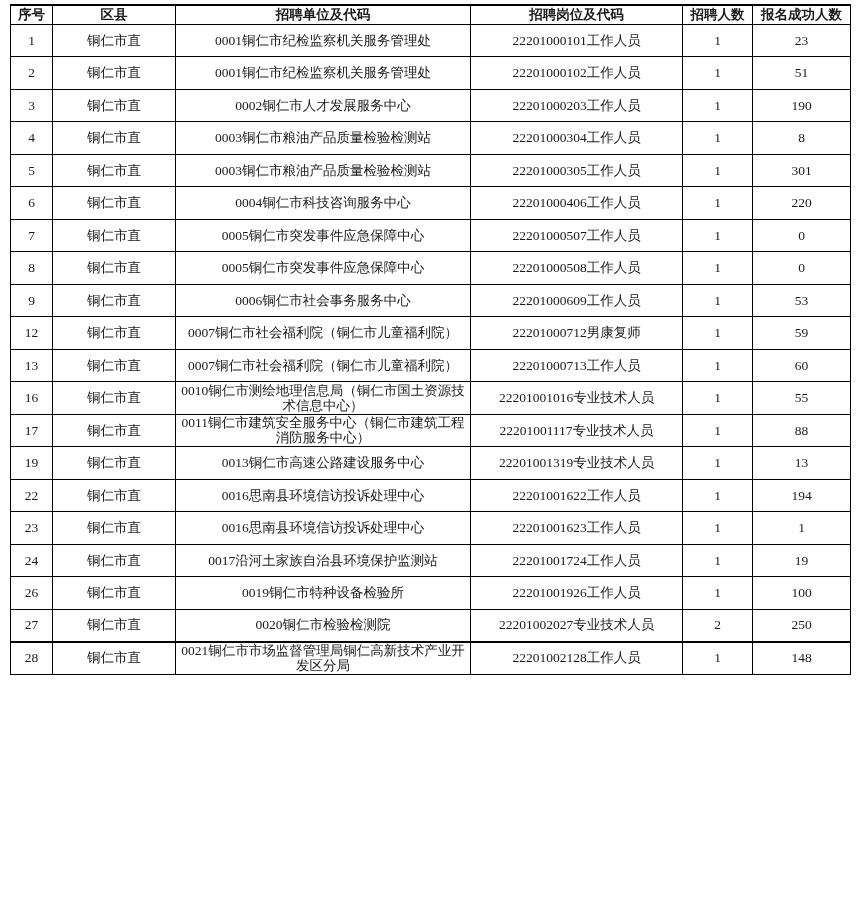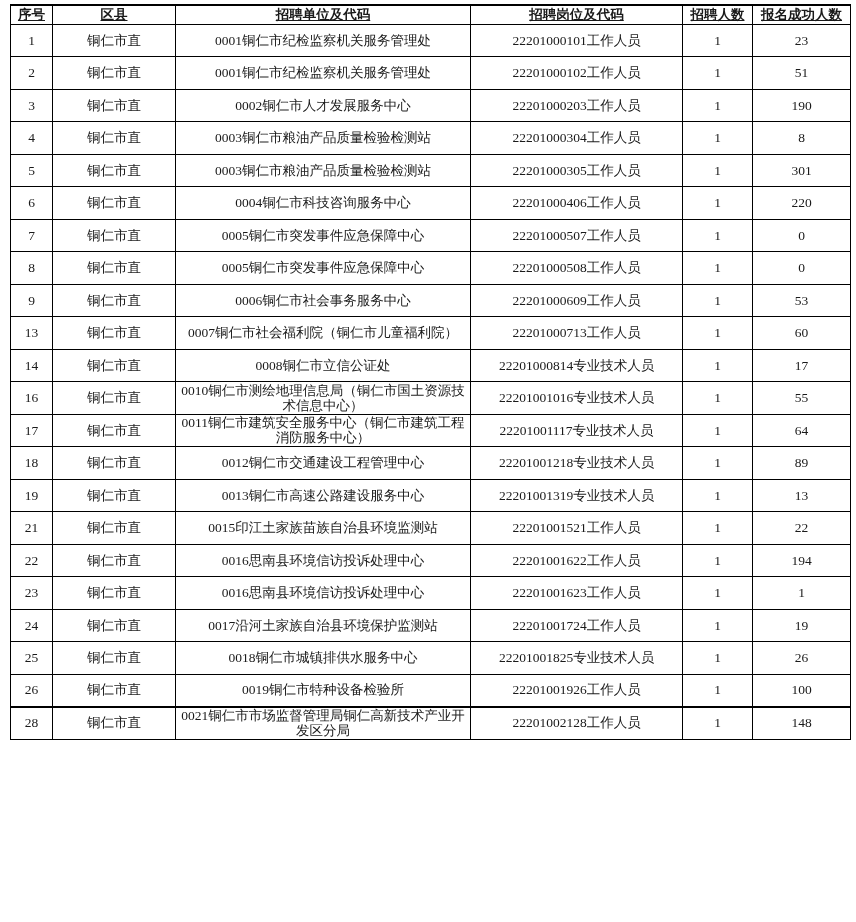--- a/index.html
+++ b/index.html
@@ -34,21 +34,20 @@
     overflow: hidden;
     word-break: break-all;
   }
   .recruit-table thead tr {
     height: 19px;
   }
   .recruit-table thead th {
     font-weight: 700;
     border-top: 2.5px solid #000;
     border-bottom: 1.8px solid #000;
-    text-decoration: underline;
   }
   .recruit-table tbody tr {
     height: 32.5px;
   }
   .recruit-table tbody tr.thick-top td {
     border-top: 2.5px solid #000;
   }
   .recruit-table td.num {
     font-size: 13.5px;
   }
@@ -143,76 +142,60 @@
   </tr>
         <tr>
     <td class="num">9</td>
     <td>铜仁市直</td>
     <td>0006铜仁市社会事务服务中心</td>
     <td>22201000609工作人员</td>
     <td class="num">1</td>
     <td class="num">53</td>
   </tr>
         <tr>
+    <td class="num">12</td>
+    <td>铜仁市直</td>
+    <td>0007铜仁市社会福利院（铜仁市儿童福利院）</td>
+    <td>22201000712男康复师</td>
+    <td class="num">1</td>
+    <td class="num">59</td>
+  </tr>
+        <tr>
     <td class="num">13</td>
     <td>铜仁市直</td>
     <td>0007铜仁市社会福利院（铜仁市儿童福利院）</td>
     <td>22201000713工作人员</td>
     <td class="num">1</td>
     <td class="num">60</td>
   </tr>
         <tr>
-    <td class="num">14</td>
-    <td>铜仁市直</td>
-    <td>0008铜仁市立信公证处</td>
-    <td>22201000814专业技术人员</td>
-    <td class="num">1</td>
-    <td class="num">17</td>
-  </tr>
-        <tr>
     <td class="num">16</td>
     <td>铜仁市直</td>
     <td>0010铜仁市测绘地理信息局（铜仁市国土资源技术信息中心）</td>
     <td>22201001016专业技术人员</td>
     <td class="num">1</td>
     <td class="num">55</td>
   </tr>
         <tr>
     <td class="num">17</td>
     <td>铜仁市直</td>
     <td>0011铜仁市建筑安全服务中心（铜仁市建筑工程消防服务中心）</td>
     <td>22201001117专业技术人员</td>
     <td class="num">1</td>
-    <td class="num">64</td>
-  </tr>
-        <tr>
-    <td class="num">18</td>
-    <td>铜仁市直</td>
-    <td>0012铜仁市交通建设工程管理中心</td>
-    <td>22201001218专业技术人员</td>
-    <td class="num">1</td>
-    <td class="num">89</td>
+    <td class="num">88</td>
   </tr>
         <tr>
     <td class="num">19</td>
     <td>铜仁市直</td>
     <td>0013铜仁市高速公路建设服务中心</td>
     <td>22201001319专业技术人员</td>
     <td class="num">1</td>
     <td class="num">13</td>
   </tr>
         <tr>
-    <td class="num">21</td>
-    <td>铜仁市直</td>
-    <td>0015印江土家族苗族自治县环境监测站</td>
-    <td>22201001521工作人员</td>
-    <td class="num">1</td>
-    <td class="num">22</td>
-  </tr>
-        <tr>
     <td class="num">22</td>
     <td>铜仁市直</td>
     <td>0016思南县环境信访投诉处理中心</td>
     <td>22201001622工作人员</td>
     <td class="num">1</td>
     <td class="num">194</td>
   </tr>
         <tr>
     <td class="num">23</td>
     <td>铜仁市直</td>
@@ -223,34 +206,34 @@
   </tr>
         <tr>
     <td class="num">24</td>
     <td>铜仁市直</td>
     <td>0017沿河土家族自治县环境保护监测站</td>
     <td>22201001724工作人员</td>
     <td class="num">1</td>
     <td class="num">19</td>
   </tr>
         <tr>
-    <td class="num">25</td>
-    <td>铜仁市直</td>
-    <td>0018铜仁市城镇排供水服务中心</td>
-    <td>22201001825专业技术人员</td>
-    <td class="num">1</td>
-    <td class="num">26</td>
-  </tr>
-        <tr>
     <td class="num">26</td>
     <td>铜仁市直</td>
     <td>0019铜仁市特种设备检验所</td>
     <td>22201001926工作人员</td>
     <td class="num">1</td>
     <td class="num">100</td>
+  </tr>
+        <tr>
+    <td class="num">27</td>
+    <td>铜仁市直</td>
+    <td>0020铜仁市检验检测院</td>
+    <td>22201002027专业技术人员</td>
+    <td class="num">2</td>
+    <td class="num">250</td>
   </tr>
         <tr class="thick-top">
     <td class="num">28</td>
     <td>铜仁市直</td>
     <td>0021铜仁市市场监督管理局铜仁高新技术产业开发区分局</td>
     <td>22201002128工作人员</td>
     <td class="num">1</td>
     <td class="num">148</td>
   </tr>
       </tbody>

